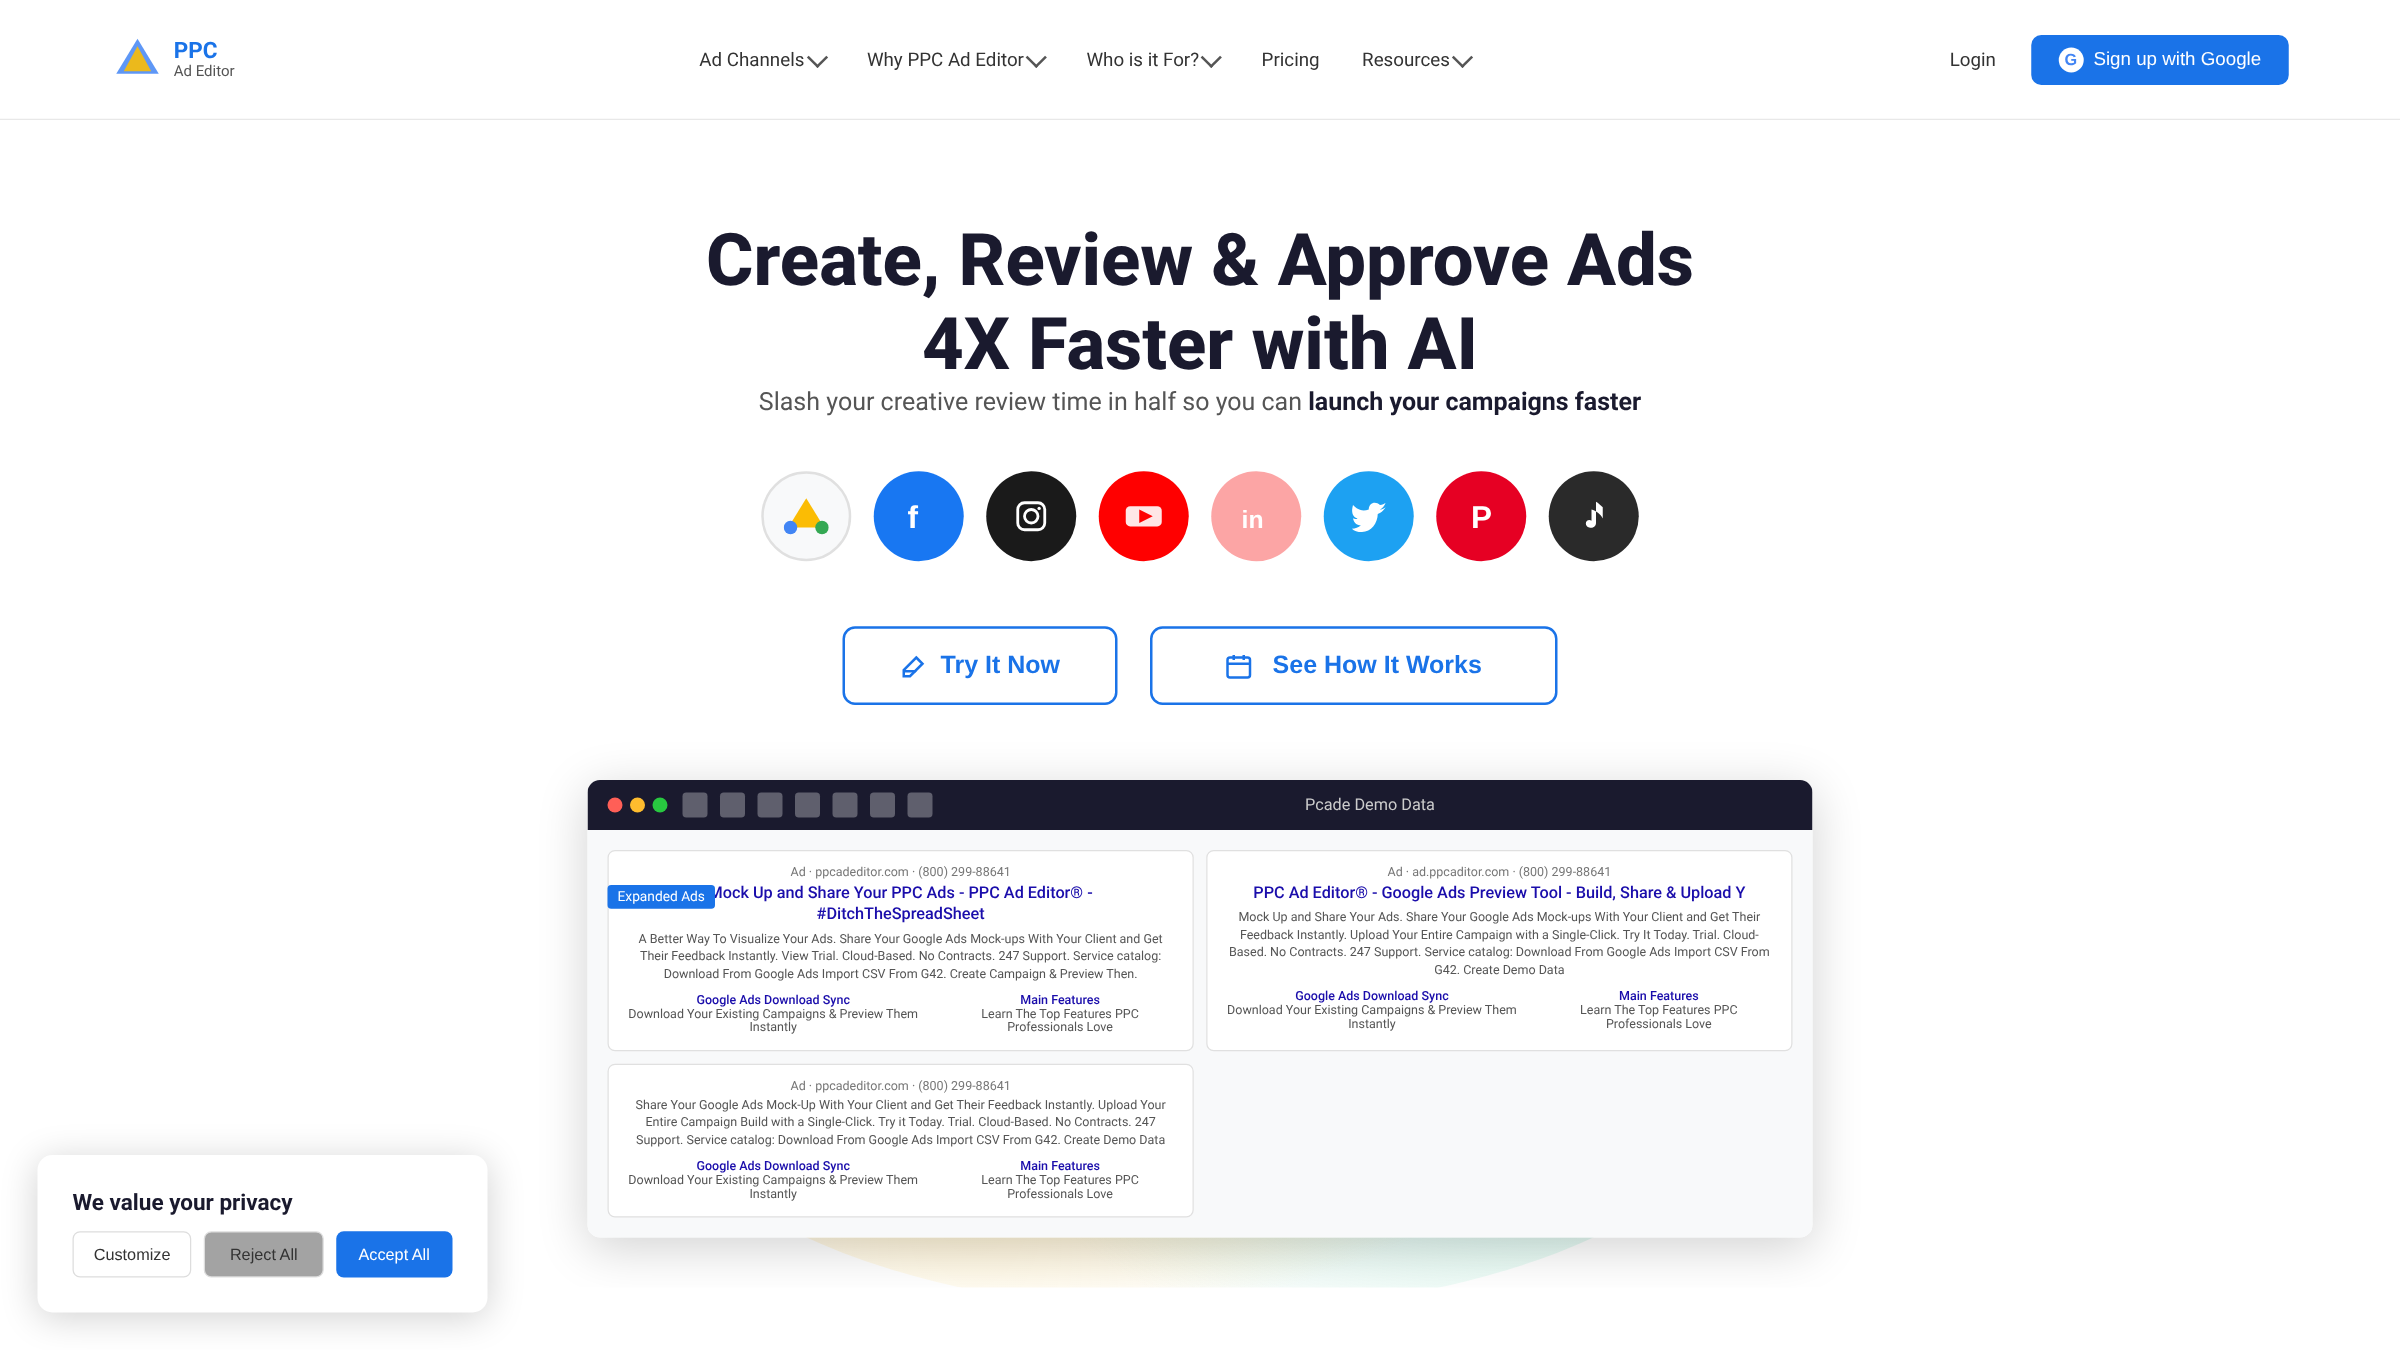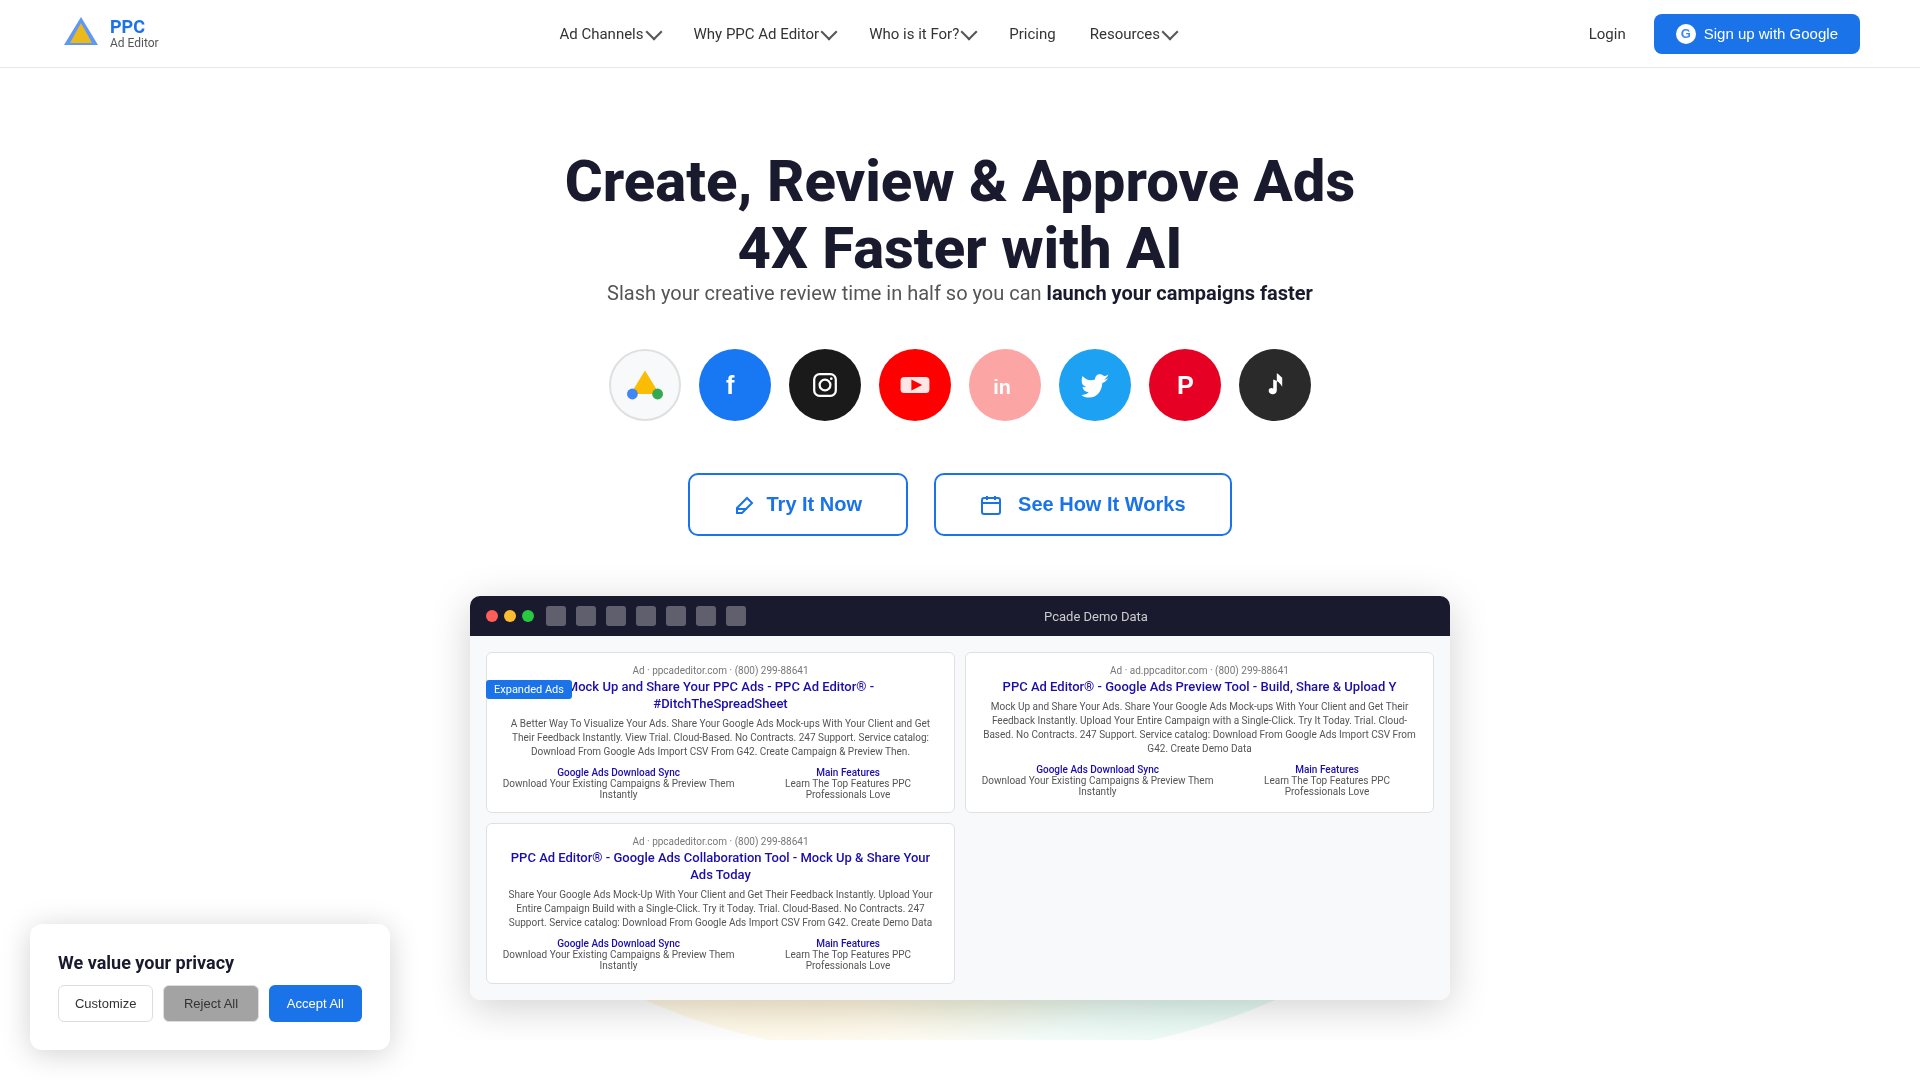--- a/index.html
+++ b/index.html
@@ -3,22 +3,22 @@
   <meta charset="utf-8">
   <style>
     * { margin: 0; padding: 0; box-sizing: border-box; }
     body { font-family: -apple-system, BlinkMacSystemFont, 'Segoe UI', Roboto, sans-serif; background: #fff; overflow-x: hidden; }
 
     
     nav {
       display: flex;
       align-items: center;
       justify-content: space-between;
-      padding: 0 60px;
-      height: 68px;
+      padding: 0 89px;
+      height: 96px;
       border-bottom: 1px solid #e8e8e8;
       position: sticky;
       top: 0;
       background: #fff;
       z-index: 100;
     }
     .nav-logo {
       display: flex;
       align-items: center;
       gap: 8px;
@@ -169,21 +169,21 @@
       border-radius: 10px;
       font-size: 20px;
       font-weight: 600;
       cursor: pointer;
       transition: background 0.2s;
     }
     .btn-how {
       display: flex;
       align-items: center;
       gap: 16px;
-      padding: 18px 44px;
+      padding: 18px 58px;
       border: 2px solid #1a73e8;
       background: #fff;
       color: #1a73e8;
       border-radius: 10px;
       font-size: 20px;
       font-weight: 600;
       cursor: pointer;
       transition: background 0.2s;
     }
 
@@ -536,21 +536,20 @@
               </div>
               <div class="demo-ad-link-col">
                 <div class="demo-ad-link-title">Main Features</div>
                 <div class="demo-ad-link-text">Learn The Top Features PPC Professionals Love</div>
               </div>
             </div>
           </div>
 
           <div class="demo-ad-card">
             <div class="demo-ad-url">Ad · ppcadeditor.com · (800) 299-88641</div>
-            <div class="demo-ad-title">PPC Ad Editor® - Google Ads Collaboration Tool - Mock Up &amp; Share Your Ads Today</div>
             <div class="demo-ad-desc">Share Your Google Ads Mock-Up With Your Client and Get Their Feedback Instantly. Upload Your Entire Campaign Build with a Single-Click. Try it Today. Trial. Cloud-Based. No Contracts. 247 Support. Service catalog: Download From Google Ads Import CSV From G42. Create Demo Data</div>
             <div class="demo-ad-links">
               <div class="demo-ad-link-col">
                 <div class="demo-ad-link-title">Google Ads Download Sync</div>
                 <div class="demo-ad-link-text">Download Your Existing Campaigns &amp; Preview Them Instantly</div>
               </div>
               <div class="demo-ad-link-col">
                 <div class="demo-ad-link-title">Main Features</div>
                 <div class="demo-ad-link-text">Learn The Top Features PPC Professionals Love</div>
               </div>

